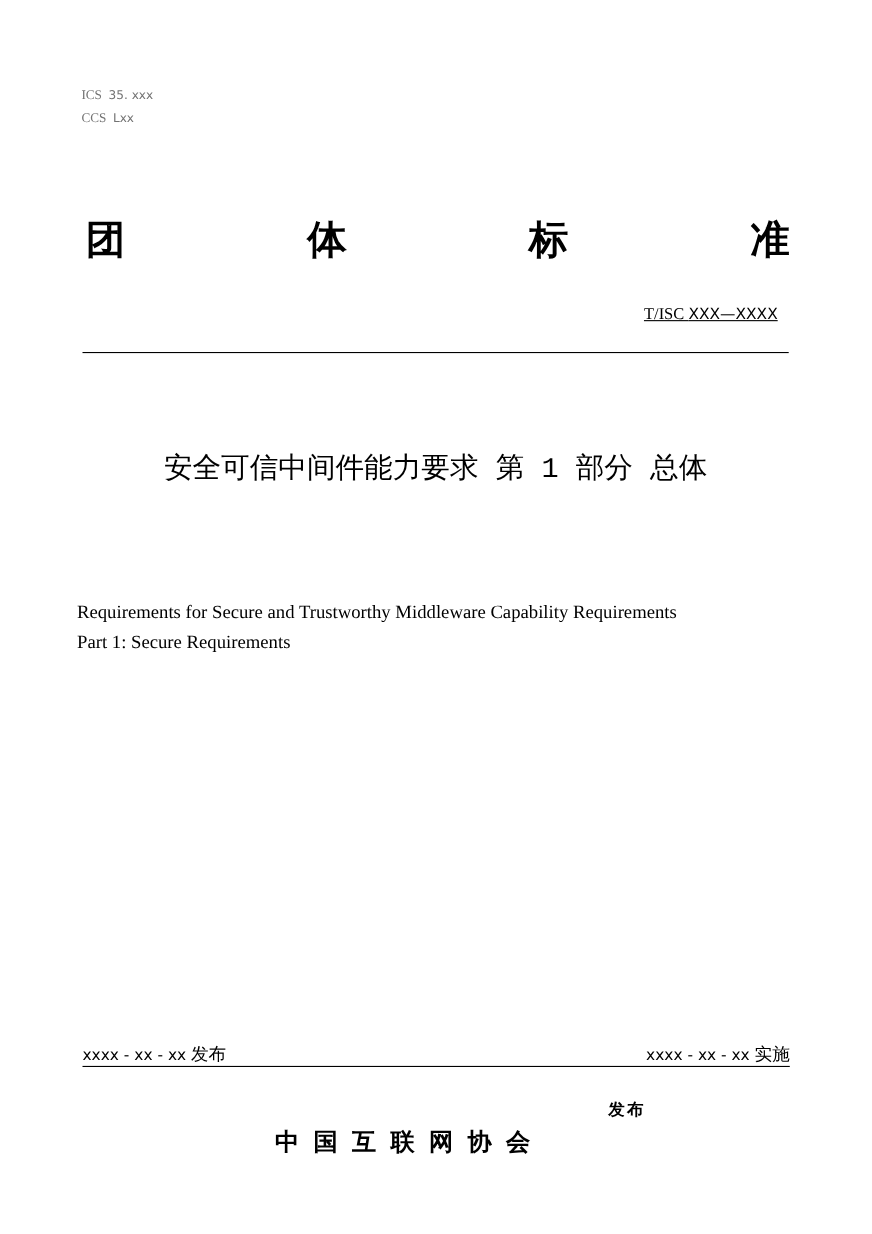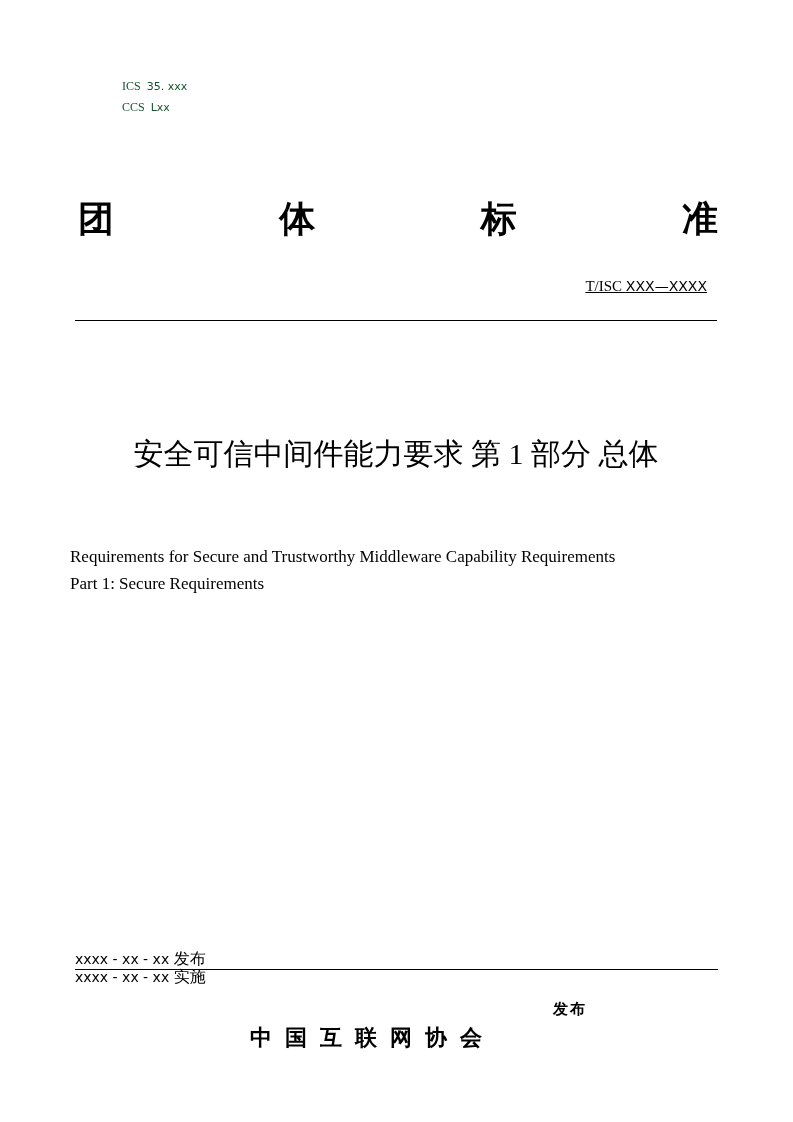--- a/index.html
+++ b/index.html
@@ -1,26 +1,26 @@
 <!DOCTYPE html>
 <html><head>
   <meta charset="utf-8">
   <style>
     html, body { margin: 0; padding: 0; background: #ffffff; }
     body { width: 793px; height: 1122px; position: relative; overflow: hidden; color: #000; }
     .abs { position: absolute; }
-    .meta { left: 74px; font-family: "Liberation Serif", serif; font-size: 12px; line-height: 14px; color: #14532d; margin-left: 48px; }
+    .meta { left: 74px; font-family: "Liberation Serif", serif; font-size: 12px; line-height: 14px; color: #737373; }
     .meta .code { font-family: "DejaVu Sans", sans-serif; font-size: 11px; }
     .doc-kind { left: 78px; top: 196px; width: 640px; display: flex; justify-content: space-between; font-family: "DejaVu Serif", serif; font-weight: bold; font-size: 36px; line-height: 44px; }
     .std-no { right: 86px; top: 278px; font-family: "Liberation Serif", serif; font-size: 15px; text-decoration: underline; }
     .std-no .x { font-family: "DejaVu Sans", sans-serif; font-size: 14px; }
     .rule-top { left: 75px; top: 320px; width: 642px; height: 1px; background: #000; }
-    .title-cn { left: 70px; top: 435px; width: 652px; text-align: center; font-family: Liberation Serif, serif; font-size: 30px; line-height: 38px; }
+    .title-cn { left: 70px; top: 408px; width: 652px; text-align: center; font-family: Liberation Mono, monospace; font-size: 26px; line-height: 38px; }
     .title-en { left: 70px; top: 543px; width: 652px; text-align: left; font-family: Liberation Serif, serif; font-size: 17px; line-height: 27px; }
-    .date-row { left: 75px; top: 950px; width: 643px; display: flex; justify-content: space-between; font-family: "DejaVu Sans", sans-serif; font-size: 14px; line-height: 18px; flex-direction: column; }
+    .date-row { left: 75px; top: 950px; width: 643px; display: flex; justify-content: space-between; font-family: "DejaVu Sans", sans-serif; font-size: 14px; line-height: 18px; }
     .date-row .cn { font-size: 16px; }
     .rule-bottom { left: 75px; top: 969px; width: 643px; height: 1px; background: #000; }
     .publisher { left: 250px; top: 992px; font-family: "DejaVu Sans", sans-serif; font-weight: bold; font-size: 22px; letter-spacing: 13px; margin-top: 31px; }
     .publish-suffix { left: 553px; top: 1000px; font-family: "DejaVu Sans", sans-serif; font-weight: bold; font-size: 15px; letter-spacing: 2px; }
   </style>
 </head>
 <body>
 
 <div class="abs meta" style="top:79px;">
   <span>ICS</span>&nbsp;

